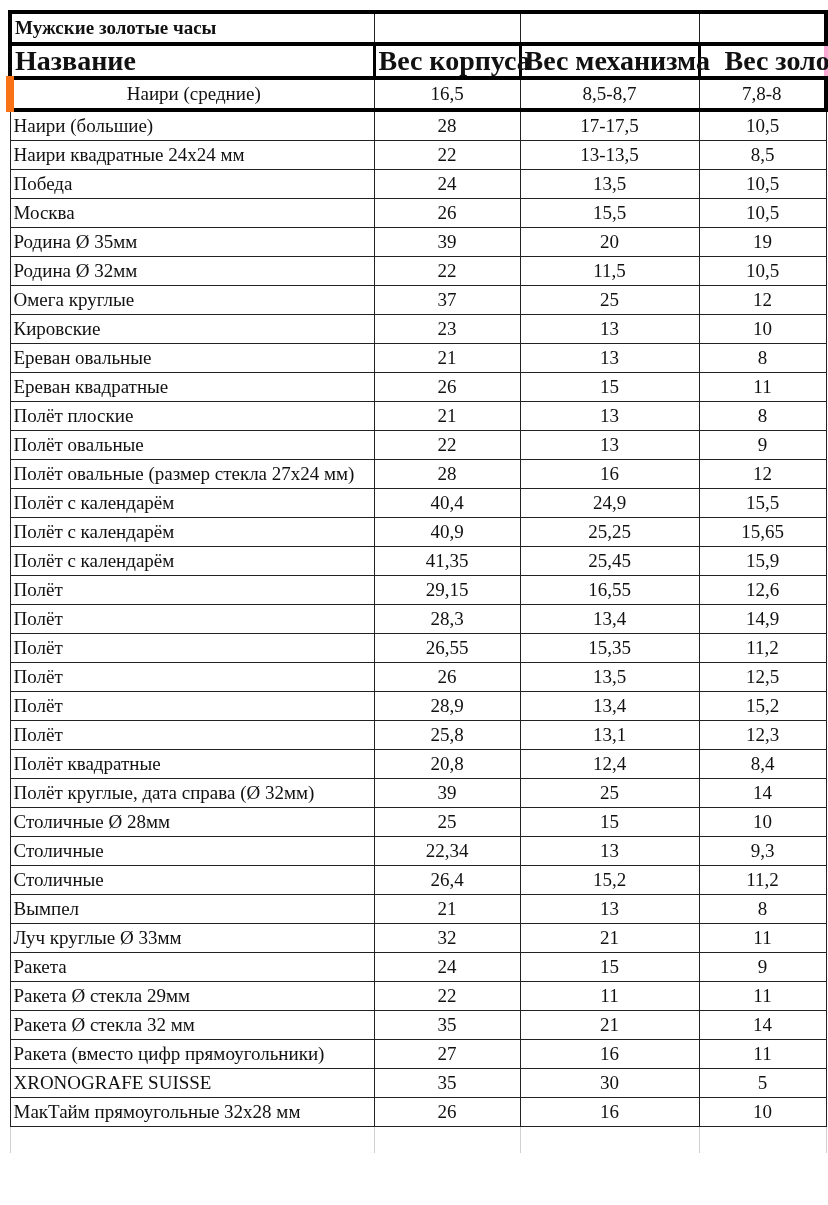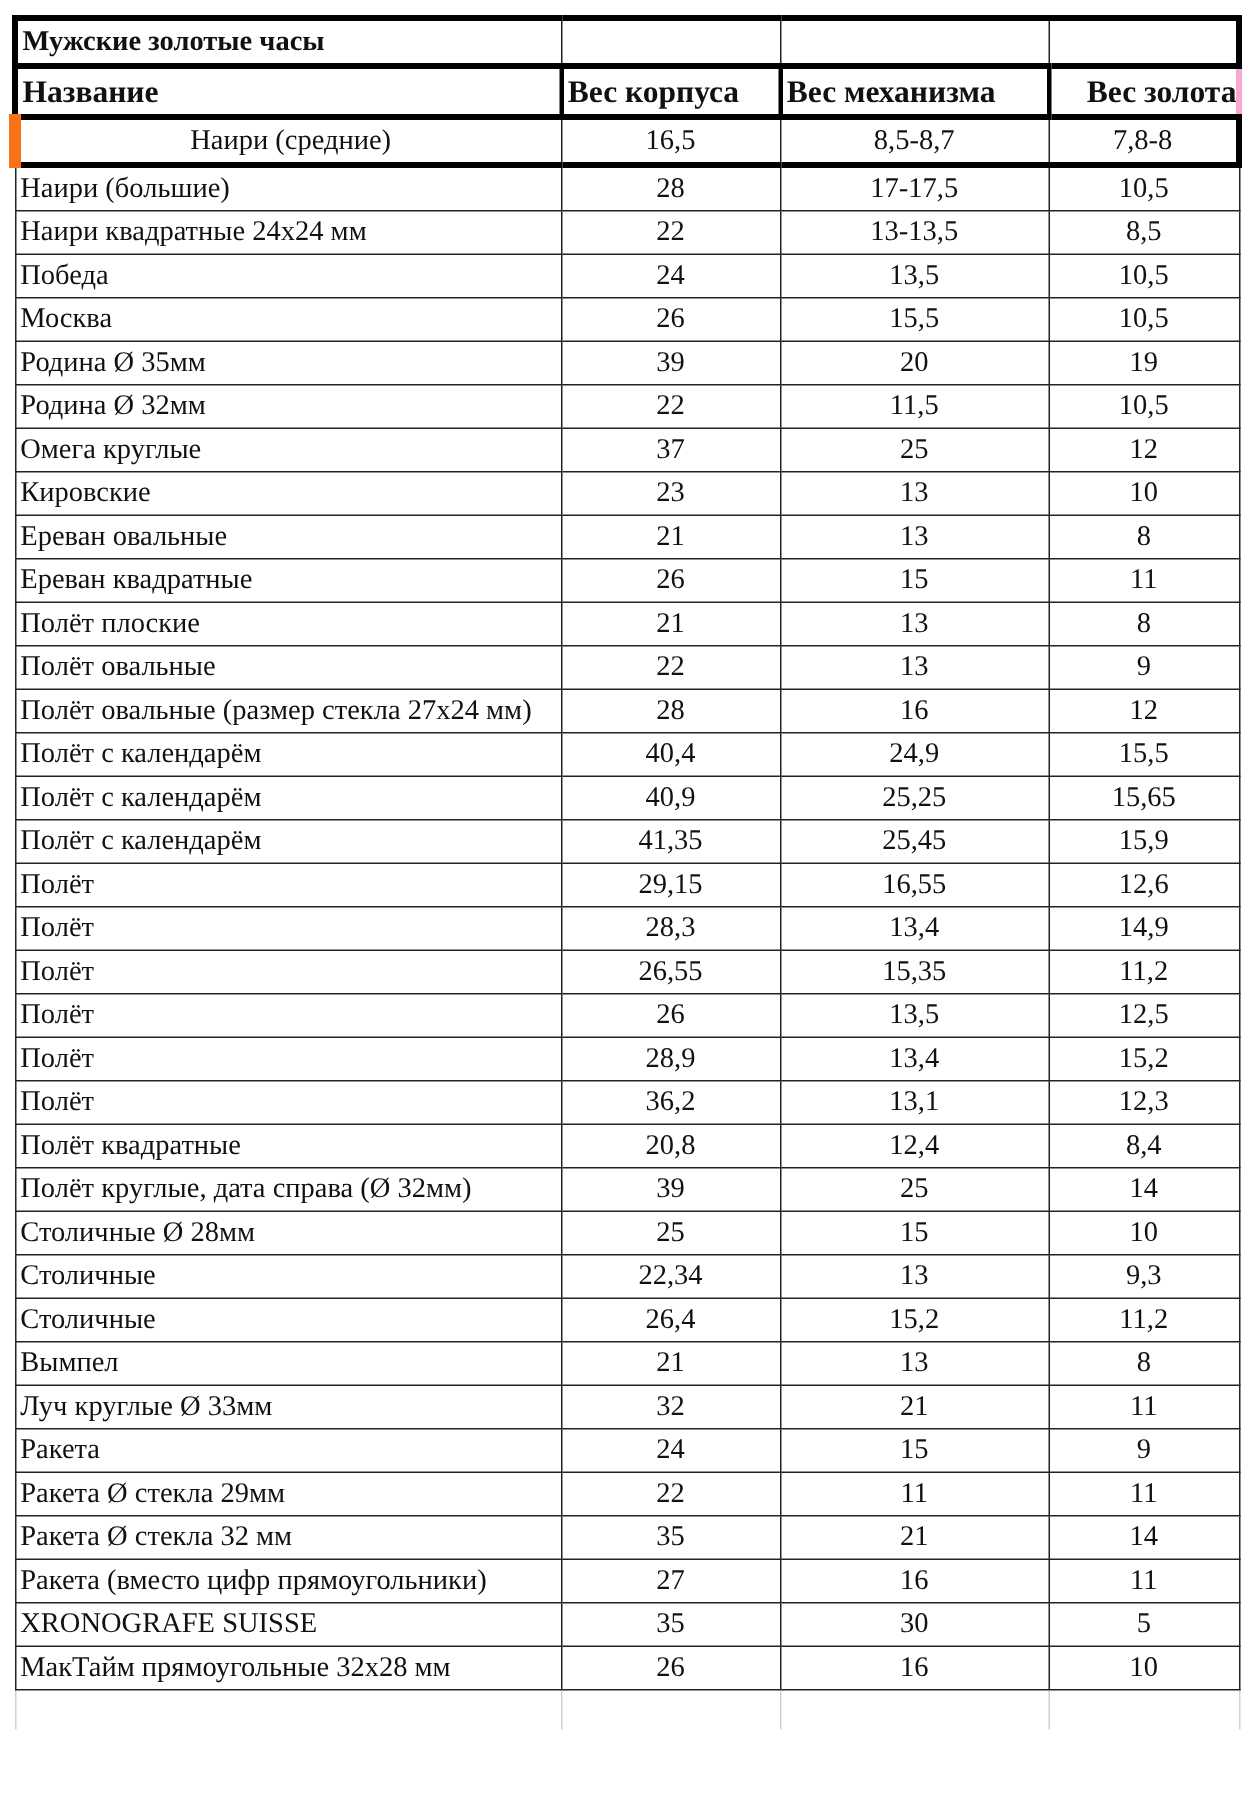--- a/index.html
+++ b/index.html
@@ -7,21 +7,21 @@
            font-family: "Liberation Serif", "DejaVu Serif", serif; color: #111; }
     .sheet { position: absolute; left: 6px; top: 10px; width: 816px; }
     table { border-collapse: collapse; table-layout: fixed; width: 816px; }
     col.c0 { width: 364px; } col.c1 { width: 146px; } col.c2 { width: 179px; } col.c3 { width: 127px; }
     td { border: 1px solid #222; height: 28px; padding: 0 3px; font-size: 19px; line-height: 28px;
          white-space: nowrap; overflow: visible; }
     td.num { text-align: center; }
     tr.title td { font-weight: bold; font-size: 19px; height: 28px; border-top: 4px solid #000; }
     tr.title td:first-child { border-left: 4px solid #000; margin-left: 21px; }
     tr.title td:last-child { border-right: 4px solid #000; }
-    tr.head td { font-weight: bold; font-size: 21px; height: 30px; border-top: 4px solid #000; border-bottom: 4px solid #000; }
+    tr.head td { font-weight: bold; font-size: 28px; height: 30px; border-top: 4px solid #000; border-bottom: 4px solid #000; }
     tr.head td + td { border-left: 3px solid #000; }
     tr.head td:first-child { border-left: 4px solid #000; }
     tr.head td:last-child { border-right: 4px solid #f9a8d4; padding-left: 24px; }
     tr.first td { border-bottom: 4px solid #000; }
     tr.first td:first-child { border-left: 8px solid #f97316; text-align: center; }
     tr.first td:last-child { border-right: 4px solid #000; margin-top: 40px; }
     td.name { overflow: visible; }
     .empty td { border-top: none; border-bottom: none; border-left: 1px solid #d0d0d0; border-right: 1px solid #d0d0d0; height: 26px; }
   </style>
 </head>
@@ -175,21 +175,21 @@
           <td class="num">12,5</td>
         </tr>
         <tr>
           <td class="name">Полёт</td>
           <td class="num">28,9</td>
           <td class="num">13,4</td>
           <td class="num">15,2</td>
         </tr>
         <tr>
           <td class="name">Полёт</td>
-          <td class="num">36,2</td>
+          <td class="num">25,8</td>
           <td class="num">13,1</td>
           <td class="num">12,3</td>
         </tr>
         <tr>
           <td class="name">Полёт квадратные</td>
           <td class="num">20,8</td>
           <td class="num">12,4</td>
           <td class="num">8,4</td>
         </tr>
         <tr>

